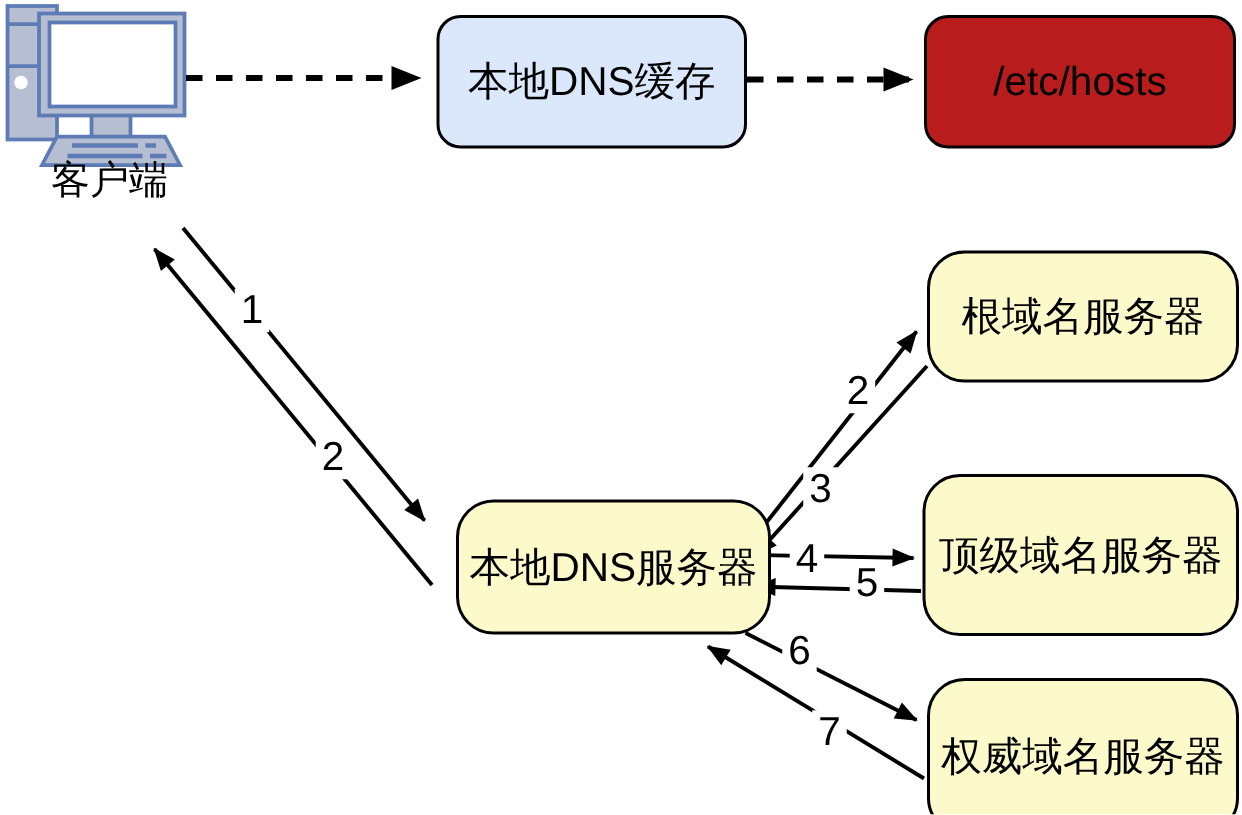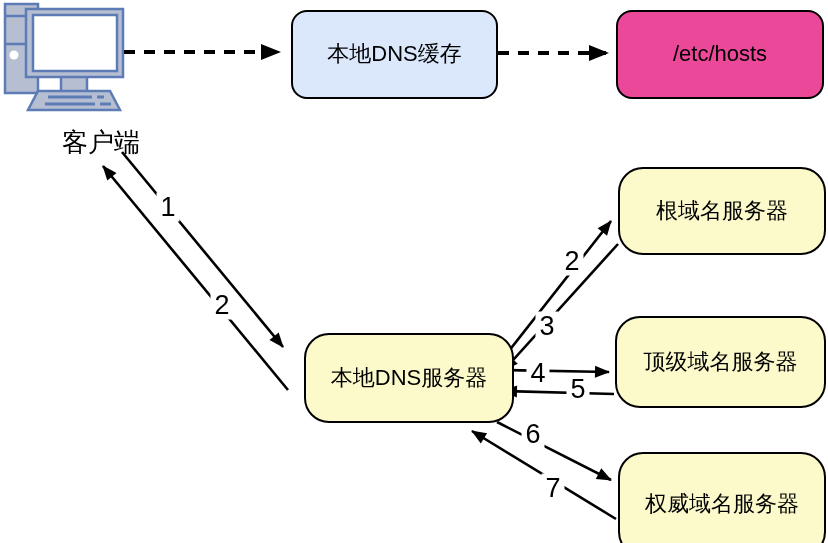--- a/index.html
+++ b/index.html
@@ -3,25 +3,25 @@
 <meta charset="utf-8">
 <style>
   html,body{margin:0;padding:0;background:#fff;}
   #stage{
     position:relative;width:828px;height:543px;background:#ffffff;overflow:hidden;
     font-family:"Liberation Sans","DejaVu Sans",sans-serif;color:#000;
   }
   #arrow-layer{position:absolute;left:0;top:0;width:828px;height:543px;}
   .node{
     position:absolute;display:flex;align-items:center;justify-content:center;
-    border:2.5px solid #000;border-radius:16px;font-size:22px;line-height:1.2;
+    border:2.5px solid #000;border-radius:16px;font-size:27px;line-height:1.2;
     text-align:center;box-sizing:border-box;white-space:nowrap;
   }
   .node.blue{background:#dbe8fb;}
-  .node.green{background:#ec4899;}
+  .node.green{background:#b91c1c;}
   .node.yellow{background:#fcf9cb;border-radius:25px;}
   .num{
     position:absolute;transform:translate(-50%,-50%);
     background:#ffffff;font-size:27px;line-height:1;padding:1px 4px;color:#000;
   }
   .caption{
     position:absolute;transform:translate(-50%,-50%);
     font-size:26px;color:#000;white-space:nowrap;
   }
 </style>
@@ -75,25 +75,25 @@
   </svg>
 
   <div class="node blue" style="left:291px;top:10px;width:207px;height:89px;">本地DNS缓存</div>
 
   <div class="node green" style="left:616px;top:10px;width:208px;height:89px;">/etc/hosts</div>
 
   <div class="node yellow" style="left:304px;top:333px;width:210px;height:90px;">本地DNS服务器</div>
 
   <div class="node yellow" style="left:618px;top:167px;width:208px;height:88px;">根域名服务器</div>
 
-  <div class="node yellow" style="left:615px;top:316px;width:211px;height:92px;">顶级域名服务器</div>
+  <div class="node yellow" style="left:615px;top:316px;width:211px;height:108px;">顶级域名服务器</div>
 
   <div class="node yellow" style="left:618px;top:452px;width:208px;height:105px;">权威域名服务器</div>
 
-  <div class="caption" style="left:73px;top:142px;margin-left:28px;">客户端</div>
+  <div class="caption" style="left:73px;top:120px;">客户端</div>
 
   <div class="num" style="left:168px;top:207px;">1</div>
   <div class="num" style="left:222px;top:305px;">2</div>
   <div class="num" style="left:572px;top:261px;">2</div>
   <div class="num" style="left:547px;top:326px;">3</div>
   <div class="num" style="left:538px;top:373px;">4</div>
   <div class="num" style="left:578px;top:389px;">5</div>
   <div class="num" style="left:533px;top:434px;">6</div>
   <div class="num" style="left:553px;top:488px;">7</div>
 

